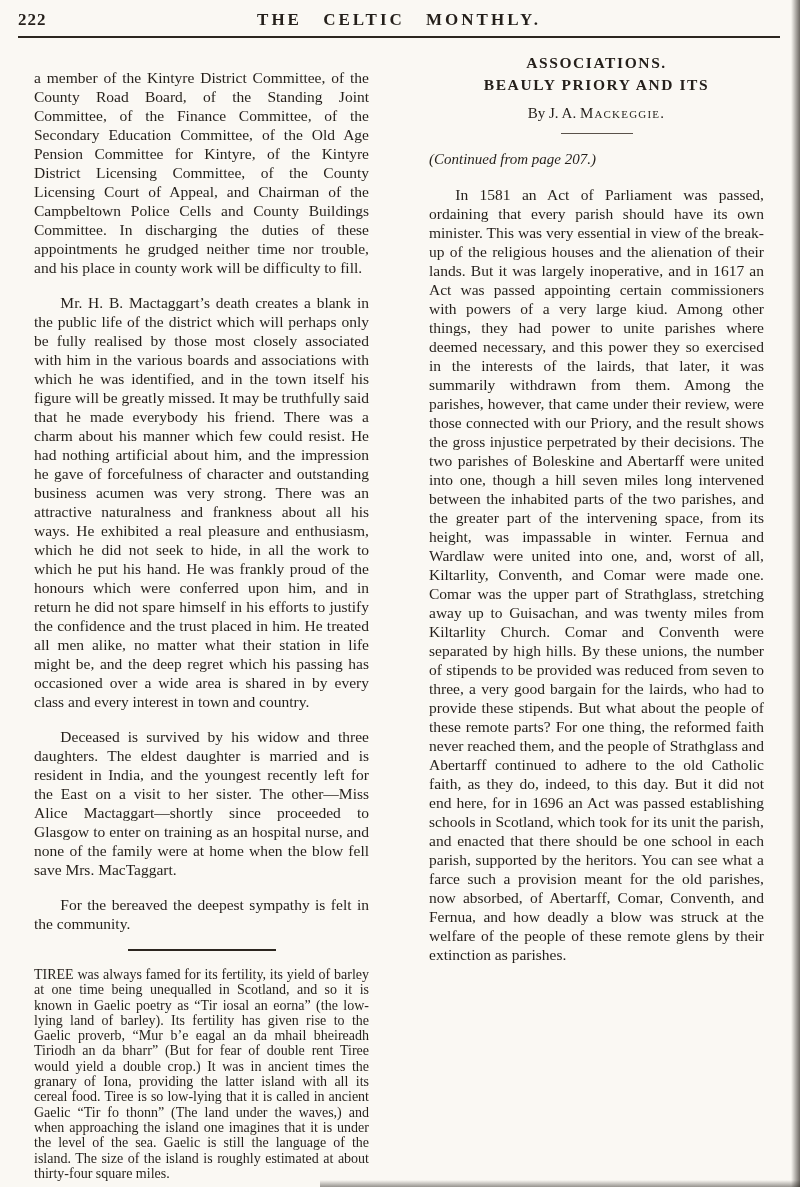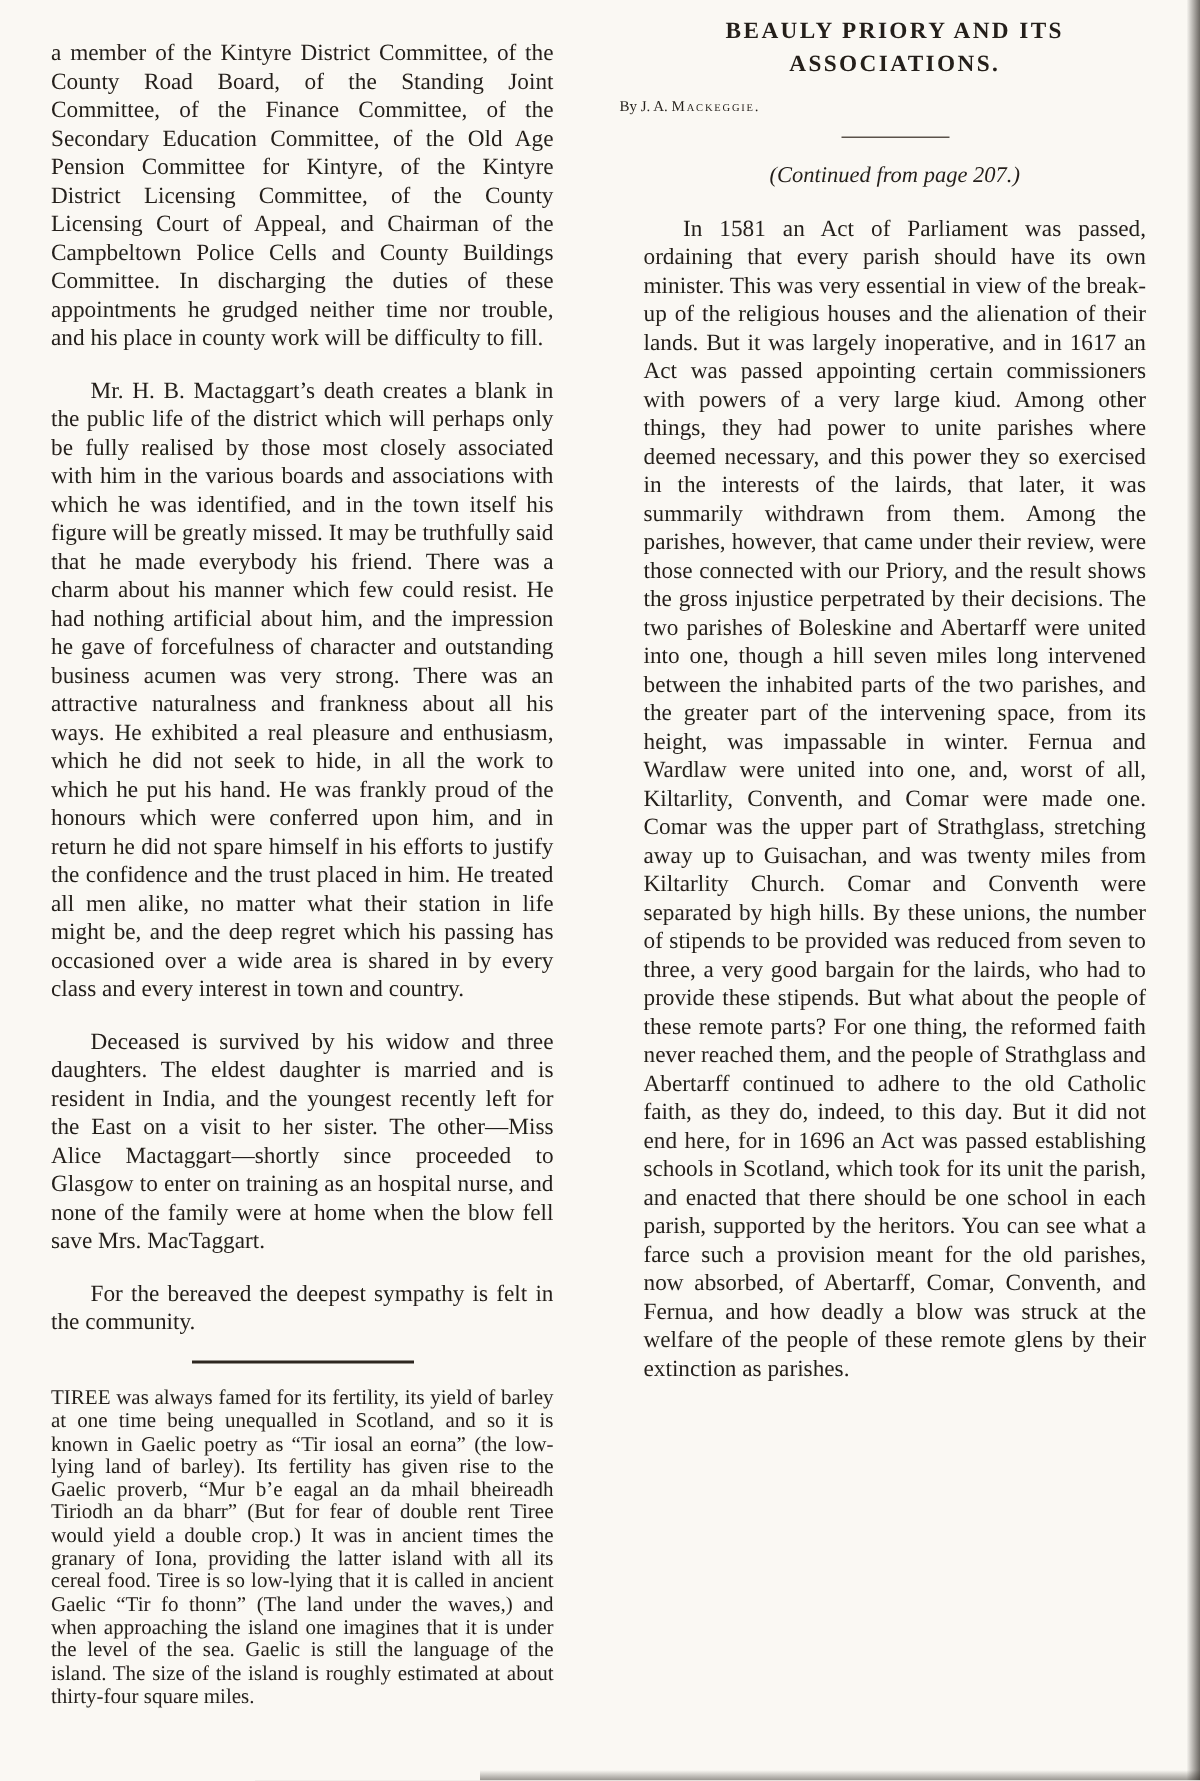--- a/index.html
+++ b/index.html
@@ -92,63 +92,68 @@
 
   .article-title {
     text-align: center;
     font-weight: bold;
     font-size: 15.5px;
     letter-spacing: 1.6px;
     line-height: 1.4;
     margin-bottom: 9px;
   }
   .byline {
-    font-size: 10px;
+    text-align: center;
+    font-size: 15px;
     margin-bottom: 10px;
   }
   .byline .name {
     font-variant: small-caps;
     letter-spacing: 1.2px;
   }
   .flourish {
     width: 72px;
     border: none;
     border-top: 1px solid #5a524a;
     margin: 10px auto 8px;
   }
   .continued {
-    text-align: center;
+    text-align: left;
     font-style: italic;
     font-size: 15px;
     margin-bottom: 10px !important;
   }
 </style>
 </head>
 <body>
 
 <div class="page">
 
+  <div class="header">
+    <span class="page-number">222</span>
+    <div class="masthead">THE CELTIC MONTHLY.</div>
+  </div>
 
   <div class="columns">
 
     <div class="column">
       <div>
           <p>a member of the Kintyre District Committee, of the County Road Board, of the Standing Joint Committee, of the Finance Committee, of the Secondary Education Committee, of the Old Age Pension Committee for Kintyre, of the Kintyre District Licensing Committee, of the County Licensing Court of Appeal, and Chairman of the Campbeltown Police Cells and County Buildings Committee.  In discharging the duties of these appointments he grudged neither time nor trouble, and his place in county work will be difficulty to fill.</p>
           <p class="indent">Mr. H. B. Mactaggart’s death creates a blank in the public life of the district which will perhaps only be fully realised by those most closely associated with him in the various boards and associations with which he was identified, and in the town itself his figure will be greatly missed. It may be truthfully said that he made everybody his friend.  There was a charm about his manner which few could resist.  He had nothing artificial about him, and the impression he gave of forcefulness of character and outstanding business acumen was very strong.  There was an attractive naturalness and frankness about all his ways.  He exhibited a real pleasure and enthusiasm, which he did not seek to hide, in all the work to which he put his hand.  He was frankly proud of the honours which were conferred upon him, and in return he did not spare himself in his efforts to justify the confidence and the trust placed in him.  He treated all men alike, no matter what their station in life might be, and the deep regret which his passing has occasioned over a wide area is shared in by every class and every interest in town and country.</p>
           <p class="indent">Deceased is survived by his widow and three daughters.  The eldest daughter is married and is resident in India, and the youngest recently left for the East on a visit to her sister.  The other—Miss Alice Mactaggart—shortly since proceeded to Glasgow to enter on training as an hospital nurse, and none of the family were at home when the blow fell save Mrs. MacTaggart.</p>
           <p class="indent">For the bereaved the deepest sympathy is felt in the community.</p>
         </div>
       <hr class="section-rule">
       <p class="tiree">TIREE was always famed for its fertility, its yield of barley at one time being unequalled in Scotland, and so it is known in Gaelic poetry as “Tir iosal an eorna” (the low-lying land of barley).  Its fertility has given rise to the Gaelic proverb, “Mur b’e eagal an da mhail bheireadh Tiriodh an da bharr” (But for fear of double rent Tiree would yield a double crop.)  It was in ancient times the granary of Iona, providing the latter island with all its cereal food.  Tiree is so low-lying that it is called in ancient Gaelic “Tir fo thonn” (The land under the waves,) and when approaching the island one imagines that it is under the level of the sea.  Gaelic is still the language of the island.  The size of the island is roughly estimated at about thirty-four square miles.</p>
     </div>
 
     <div class="column">
       <div class="article-title">
+        <div>ASSOCIATIONS.</div>
         <div>BEAULY PRIORY AND ITS</div>
-        <div>ASSOCIATIONS.</div>
       </div>
       <div class="byline">
         <span>By J. A. </span><span class="name">Mackeggie.</span>
       </div>
       <hr class="flourish">
       <p class="continued">(Continued from page 207.)</p>
       <div>
           <p class="indent">In 1581 an Act of Parliament was passed, ordaining that every parish should have its own minister.  This was very essential in view of the break-up of the religious houses and the alienation of their lands.  But it was largely inoperative, and in 1617 an Act was passed appointing certain commissioners with powers of a very large kiud.  Among other things, they had power to unite parishes where deemed necessary, and this power they so exercised in the interests of the lairds, that later, it was summarily withdrawn from them.  Among the parishes, however, that came under their review, were those connected with our Priory, and the result shows the gross injustice perpetrated by their decisions.  The two parishes of Boleskine and Abertarff were united into one, though a hill seven miles long intervened between the inhabited parts of the two parishes, and the greater part of the intervening space, from its height, was impassable in winter.  Fernua and Wardlaw were united into one, and, worst of all, Kiltarlity, Conventh, and Comar were made one.  Comar was the upper part of Strathglass, stretching away up to Guisachan, and was twenty miles from Kiltarlity Church.  Comar and Conventh were separated by high hills.  By these unions, the number of stipends to be provided was reduced from seven to three, a very good bargain for the lairds, who had to provide these stipends.  But what about the people of these remote parts?  For one thing, the reformed faith never reached them, and the people of Strathglass and Abertarff continued to adhere to the old Catholic faith, as they do, indeed, to this day.  But it did not end here, for in 1696 an Act was passed establishing schools in Scotland, which took for its unit the parish, and enacted that there should be one school in each parish, supported by the heritors. You can see what a farce such a provision meant for the old parishes, now absorbed, of Abertarff, Comar, Conventh, and Fernua, and how deadly a blow was struck at the welfare of the people of these remote glens by their extinction as parishes.</p>
         </div>
     </div>

